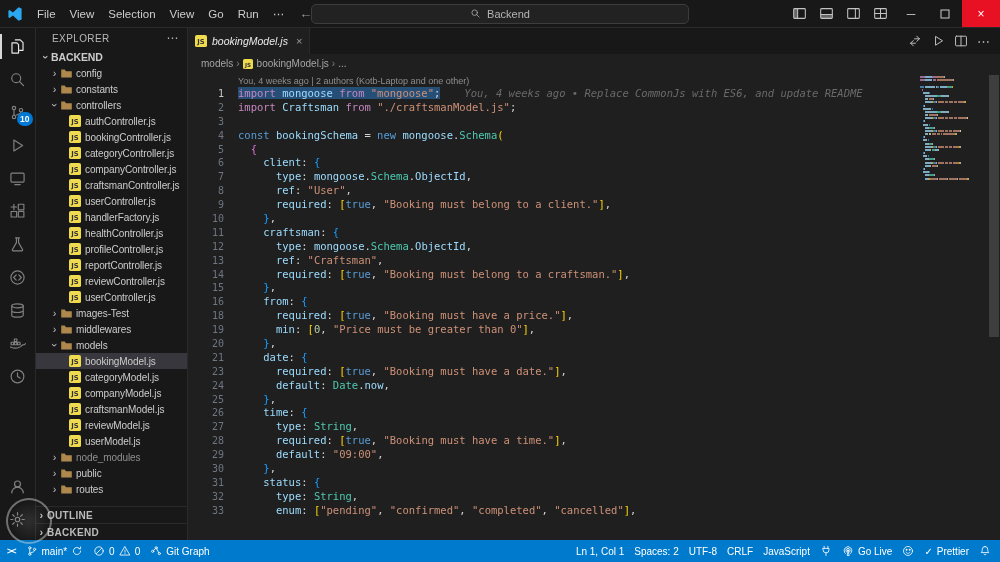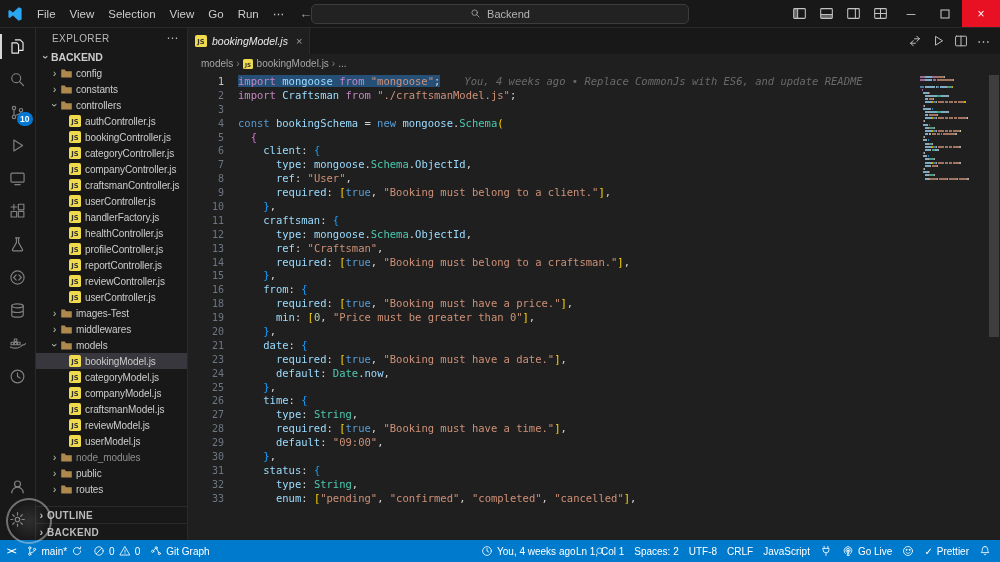--- a/index.html
+++ b/index.html
@@ -586,20 +586,21 @@
             <svg width="10" height="10" viewBox="0 0 16 16">
               <rect width="16" height="16" rx="2.5" fill="#f0db4f"></rect>
               <text x="8" y="12" font-size="9" font-weight="bold" text-anchor="middle" fill="#323330" font-family="DejaVu Sans, sans-serif">JS</text>
             </svg>
           </span>
           <span class="bc-item">bookingModel.js</span>
           <span class="bc-sep">›</span>
           <span class="bc-item">...</span>
         </div>
       <div class="code-area">
+        <div class="codelens">You, 4 weeks ago | 2 authors (Kotb-Laptop and one other)</div>
         <div>
             <div class="code-line sel"><span class="line-num">1</span><span><span style="background: rgb(38, 79, 120);"><span style="color: rgb(197, 134, 192);">import</span><span style="color: rgb(212, 212, 212);"> </span><span style="color: rgb(156, 220, 254);">mongoose</span><span style="color: rgb(212, 212, 212);"> </span><span style="color: rgb(197, 134, 192);">from</span><span style="color: rgb(212, 212, 212);"> </span><span style="color: rgb(206, 145, 120);">"mongoose"</span><span style="color: rgb(212, 212, 212);">;</span></span><span class="blame">You, 4 weeks ago • Replace CommonJs with ES6, and update README</span></span></div>
             <div class="code-line"><span class="line-num">2</span><span><span><span style="color: rgb(197, 134, 192);">import</span><span style="color: rgb(212, 212, 212);"> </span><span style="color: rgb(156, 220, 254);">Craftsman</span><span style="color: rgb(212, 212, 212);"> </span><span style="color: rgb(197, 134, 192);">from</span><span style="color: rgb(212, 212, 212);"> </span><span style="color: rgb(206, 145, 120);">"./craftsmanModel.js"</span><span style="color: rgb(212, 212, 212);">;</span></span></span></div>
             <div class="code-line"><span class="line-num">3</span><span><span></span></span></div>
             <div class="code-line"><span class="line-num">4</span><span><span><span style="color: rgb(86, 156, 214);">const</span><span style="color: rgb(212, 212, 212);"> </span><span style="color: rgb(156, 220, 254);">bookingSchema</span><span style="color: rgb(212, 212, 212);"> = </span><span style="color: rgb(86, 156, 214);">new</span><span style="color: rgb(212, 212, 212);"> </span><span style="color: rgb(156, 220, 254);">mongoose</span><span style="color: rgb(212, 212, 212);">.</span><span style="color: rgb(78, 201, 176);">Schema</span><span style="color: rgb(255, 215, 0);">(</span></span></span></div>
             <div class="code-line"><span class="line-num">5</span><span><span><span style="color: rgb(212, 212, 212);">  </span><span style="color: rgb(218, 112, 214);">{</span></span></span></div>
             <div class="code-line"><span class="line-num">6</span><span><span><span style="color: rgb(212, 212, 212);">    </span><span style="color: rgb(156, 220, 254);">client</span><span style="color: rgb(212, 212, 212);">: </span><span style="color: rgb(23, 159, 255);">{</span></span></span></div>
             <div class="code-line"><span class="line-num">7</span><span><span><span style="color: rgb(212, 212, 212);">      </span><span style="color: rgb(156, 220, 254);">type</span><span style="color: rgb(212, 212, 212);">: </span><span style="color: rgb(156, 220, 254);">mongoose</span><span style="color: rgb(212, 212, 212);">.</span><span style="color: rgb(78, 201, 176);">Schema</span><span style="color: rgb(212, 212, 212);">.</span><span style="color: rgb(156, 220, 254);">ObjectId</span><span style="color: rgb(212, 212, 212);">,</span></span></span></div>
             <div class="code-line"><span class="line-num">8</span><span><span><span style="color: rgb(212, 212, 212);">      </span><span style="color: rgb(156, 220, 254);">ref</span><span style="color: rgb(212, 212, 212);">: </span><span style="color: rgb(206, 145, 120);">"User"</span><span style="color: rgb(212, 212, 212);">,</span></span></span></div>
             <div class="code-line"><span class="line-num">9</span><span><span><span style="color: rgb(212, 212, 212);">      </span><span style="color: rgb(156, 220, 254);">required</span><span style="color: rgb(212, 212, 212);">: </span><span style="color: rgb(255, 215, 0);">[</span><span style="color: rgb(86, 156, 214);">true</span><span style="color: rgb(212, 212, 212);">, </span><span style="color: rgb(206, 145, 120);">"Booking must belong to a client."</span><span style="color: rgb(255, 215, 0);">]</span><span style="color: rgb(212, 212, 212);">,</span></span></span></div>
@@ -1024,37 +1025,20 @@
             <svg width="12" height="12" viewBox="0 0 16 16" fill="none" stroke="currentColor" stroke-width="1.1" stroke-linecap="round" stroke-linejoin="round">
               <circle cx="3.6" cy="8.4" r="1.5"></circle>
               <circle cx="8.2" cy="3.8" r="1.5"></circle>
               <circle cx="12.4" cy="11.4" r="1.5"></circle>
               <path d="M4.8 7.2l2.2-2.2M9 5l2.6 5.2"></path>
             </svg>
           </span>
         <span>Git Graph</span>
       </div>
     </div>
-    <div class="sb-group-center">
-      <div class="sb-item">
-        <span class="sb-ico">
-            <svg width="12" height="12" viewBox="0 0 16 16" fill="none" stroke="currentColor" stroke-width="1.1" stroke-linecap="round" stroke-linejoin="round">
-              <circle cx="8" cy="8" r="5.8"></circle>
-              <path d="M8 4.6V8l2.2 1.4"></path>
-            </svg>
-          </span>
-        <span>You, 4 weeks ago</span>
-      </div>
-      <span class="sb-ico">
-          <svg width="11" height="11" viewBox="0 0 16 16" fill="none" stroke="currentColor" stroke-width="1.1" stroke-linecap="round" stroke-linejoin="round">
-            <circle cx="6.8" cy="6.8" r="4"></circle>
-            <path d="M9.7 9.7l3.6 3.6"></path>
-          </svg>
-        </span>
-    </div>
     <div class="sb-group-right">
       <div class="sb-item">
           <span>Ln 1, Col 1</span>
         </div>
       <div class="sb-item">
           <span>Spaces: 2</span>
         </div>
       <div class="sb-item">
           <span>UTF-8</span>
         </div>

